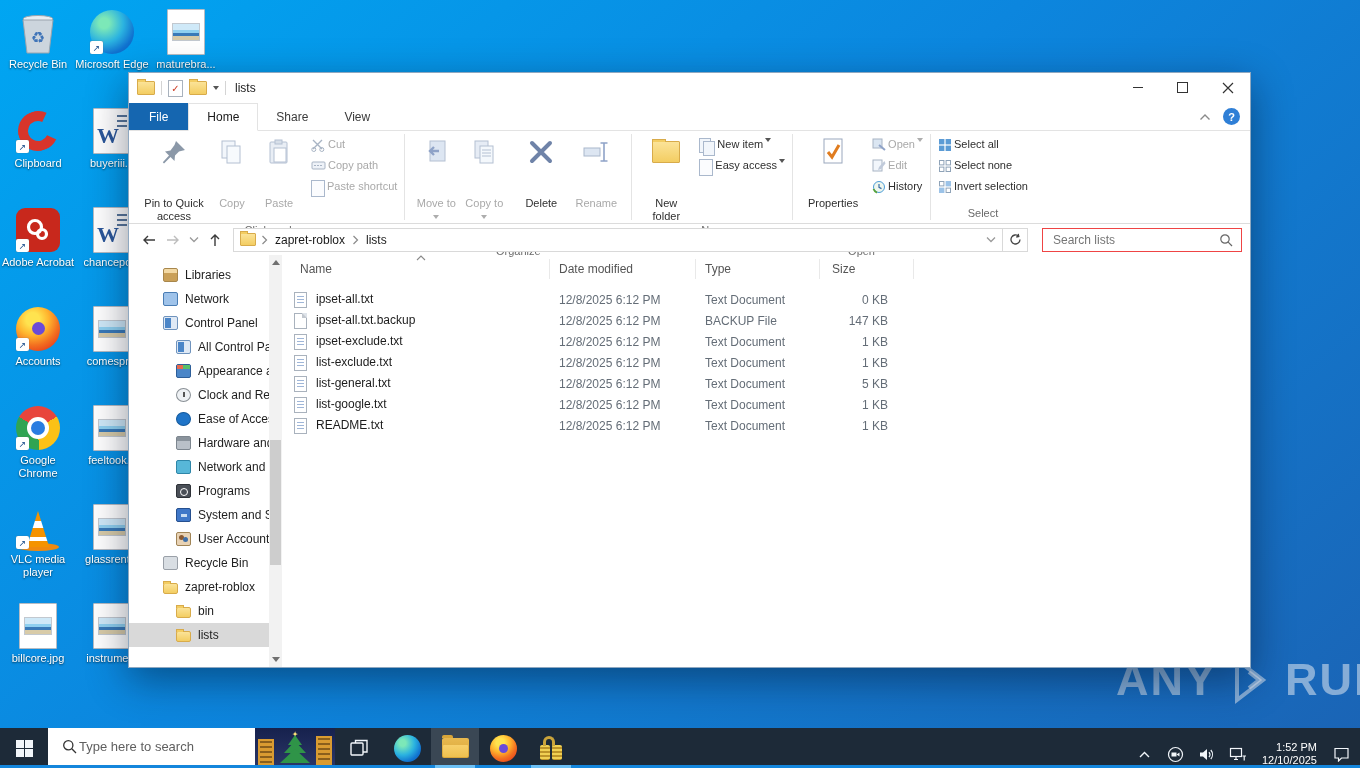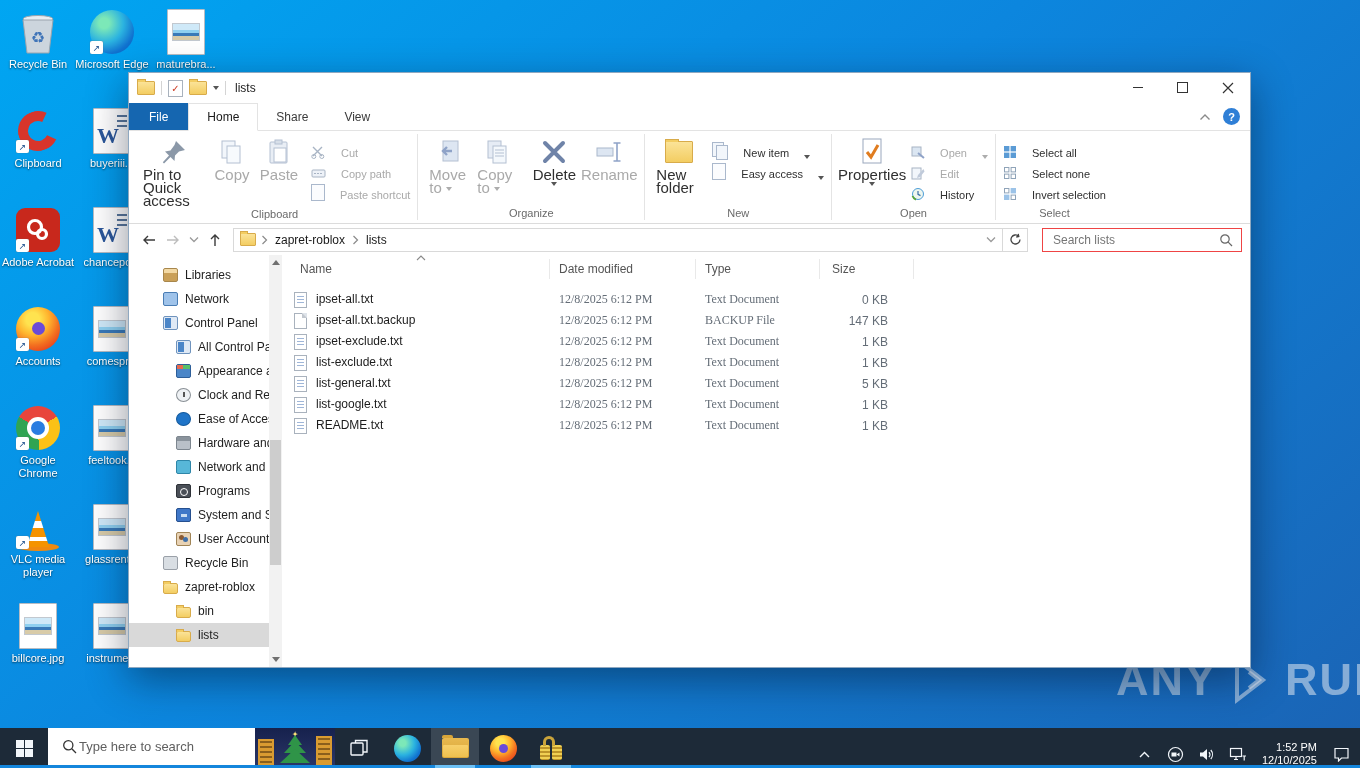--- a/index.html
+++ b/index.html
@@ -64,25 +64,25 @@
   .tab.active{border:1px solid #e3e3e3;border-bottom-color:#fff;margin-bottom:-1px;color:#1a1a1a;}
   .tabrow-right{position:absolute;right:10px;top:0;height:27px;display:flex;align-items:center;gap:12px;}
   .help{width:17px;height:17px;border-radius:50%;background:#2f7fd6;color:#fff;font-size:11px;font-weight:bold;display:flex;align-items:center;justify-content:center;}
   .help::after{content:"?";}
   
   .ribbon{height:92px;flex:none;display:flex;border-bottom:1px solid #dcdcdc;background:#fff;padding-left:3px;}
   .rgroup{display:flex;flex-direction:column;}
   .rg-in{display:flex;flex:1;padding:3px 7px 0;}
   .rglabel{height:16px;text-align:center;font-size:11px;color:#6a6a6a;}
   .rsep{width:1px;background:#e4e4e4;margin:3px 0;}
-  .rbig{display:flex;flex-direction:column;align-items:center;padding:1px 4px;font-size:15px;color:#2f2f2f;}
+  .rbig{display:flex;flex-direction:column;align-items:center;padding:1px 4px;font-size:11px;color:#2f2f2f;text-align:center;gap:29px;}
   .rbig .ric{height:33px;display:flex;align-items:center;justify-content:center;}
   .rlab{line-height:13px;}
   .rsmcol{display:flex;flex-direction:column;padding-top:4px;}
-  .rsm{display:flex;align-items:flex-end;gap:15px;font-size:11px;color:#2f2f2f;height:21px;white-space:nowrap;}
+  .rsm{display:flex;align-items:flex-start;gap:2px;font-size:11px;color:#2f2f2f;height:21px;white-space:nowrap;}
   .dis{color:#a9a9a9;}
   .ic-pg{width:12px;height:15px;background:#fbfcfe;border:1px solid #aab8cc;position:relative;flex:none;}
   .ic-pgs{width:16px;height:17px;position:relative;flex:none;}
   .ic-pgs::before,.ic-pgs::after{content:"";position:absolute;width:10px;height:13px;background:#f2f6fb;border:1px solid #aab8cc;}
   .ic-pgs::before{left:0;top:0;} .ic-pgs::after{left:4px;top:3px;}
   
   .addr{height:31px;flex:none;display:flex;align-items:center;padding:0 8px 0 8px;}
   .navbtn{width:24px;height:24px;display:flex;align-items:center;justify-content:center;flex:none;}
   .abox{width:770px;height:24px;border:1px solid #d9d9d9;display:flex;align-items:center;background:#fff;margin-left:6px;font-size:12px;color:#1a1a1a;flex:none;box-sizing:border-box;padding-left:6px;}
   .abox .sp{flex:1;}
@@ -127,21 +127,21 @@
   
   .files{flex:1;position:relative;font-size:12px;padding-top:2px;}
   .sortchev{position:absolute;left:134px;top:0px;}
   .fhead{display:flex;height:24px;align-items:center;color:#555;}
   .hc{border-right:1px solid #e9e9e9;height:20px;display:flex;align-items:center;box-sizing:border-box;}
   .cn{width:268px;} .cd{width:146px;} .ct{width:124px;} .cs{width:94px;}
   .hc.cn{padding-left:18px;} .hc.cd,.hc.ct{padding-left:9px;} .hc.cs{padding-left:12px;}
   .frow{display:flex;height:21px;align-items:center;}
   .cell{box-sizing:border-box;white-space:nowrap;overflow:hidden;}
   .cell.cn{display:flex;color:#1c1c1c;}
-  .cell.cd,.cell.ct{color:#646d77;padding-left:9px;font-family:Liberation Serif, serif;}
+  .cell.cd,.cell.ct{color:#646d77;padding-left:9px;}
   .cell.cs{color:#646d77;text-align:right;padding-right:26px;}
   .fico{width:13px;height:16px;margin:0 9px 0 12px;background:#fff;border:1px solid #a9b2bd;position:relative;flex:none;box-sizing:border-box;}
   .fico.lines::after{content:"";position:absolute;left:2px;right:2px;top:3px;height:9px;
       background:repeating-linear-gradient(180deg,#9fb6d8 0 1px,transparent 1px 3px);}
   .fico.plain::before{content:"";position:absolute;right:-1px;top:-1px;border-style:solid;border-width:0 5px 5px 0;border-color:#dfe4ea #dfe4ea #c2c8cf #c2c8cf;}
   
   .status{height:23px;flex:none;border-top:1px solid #ebebeb;display:flex;align-items:center;padding:0 12px;font-size:12px;color:#3f3f3f;}
   .status .sp{flex:1;}
   .vb{width:22px;height:18px;margin-left:3px;display:flex;align-items:center;justify-content:center;border:1px solid transparent;box-sizing:border-box;}
   .vb.sel{border-color:#90c0ea;background:#e2eefb;}

